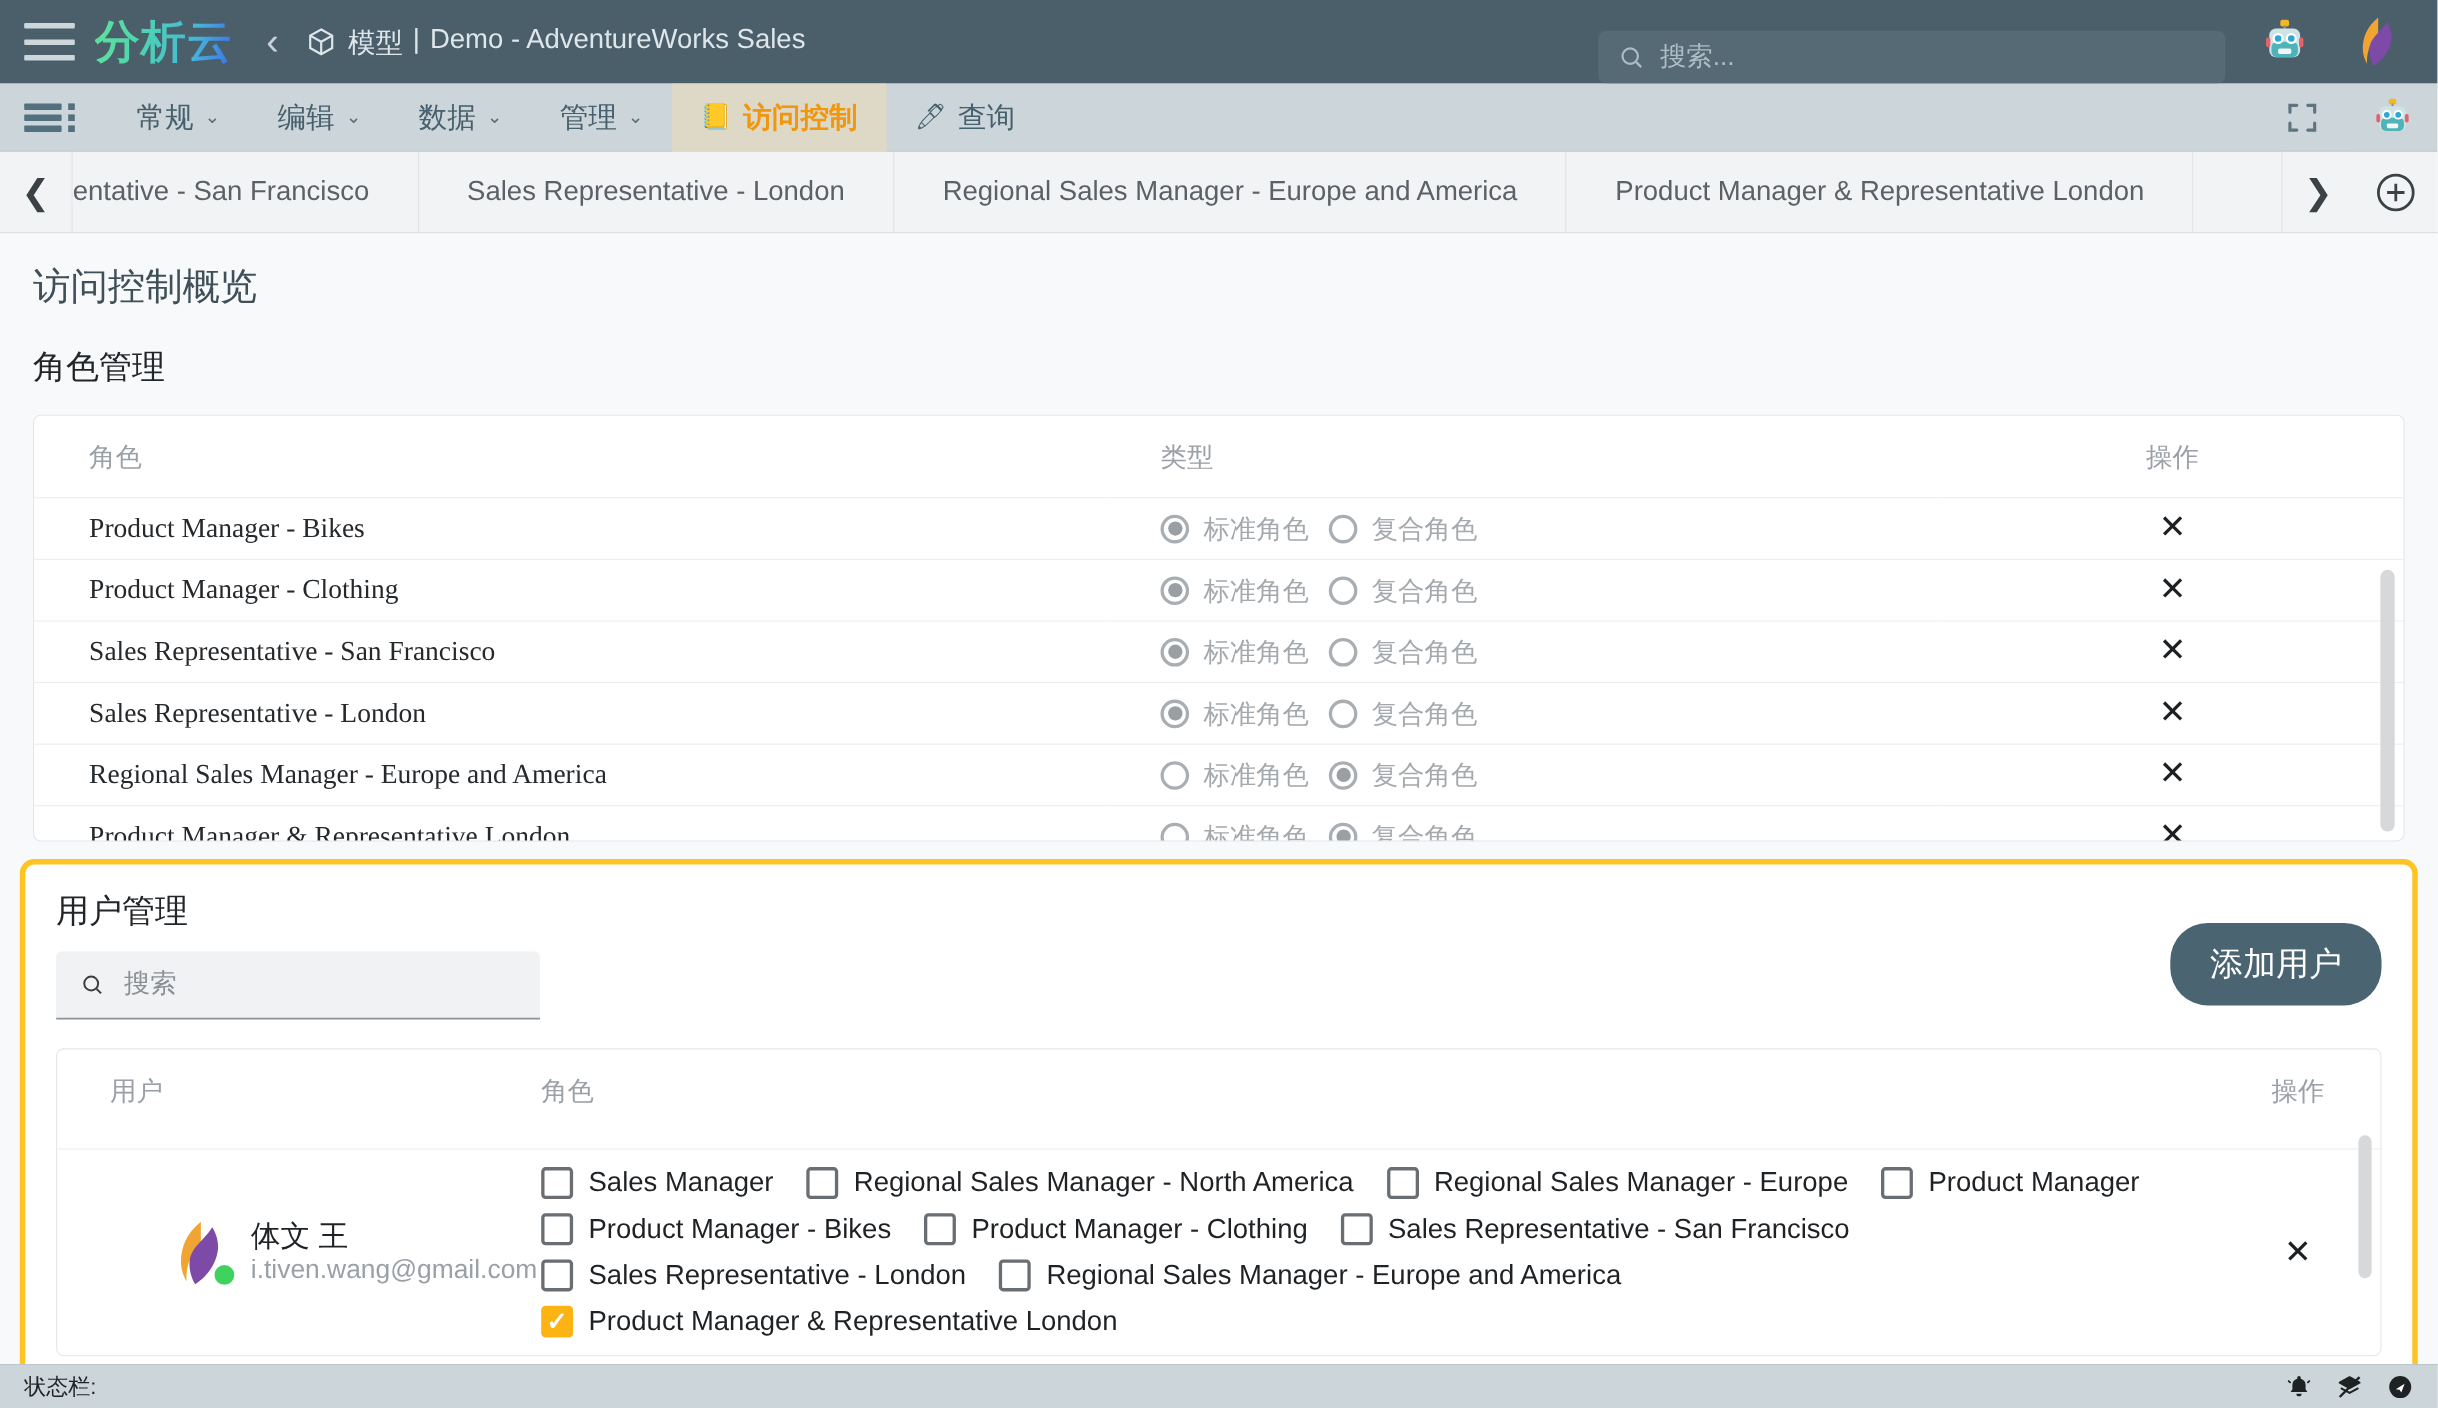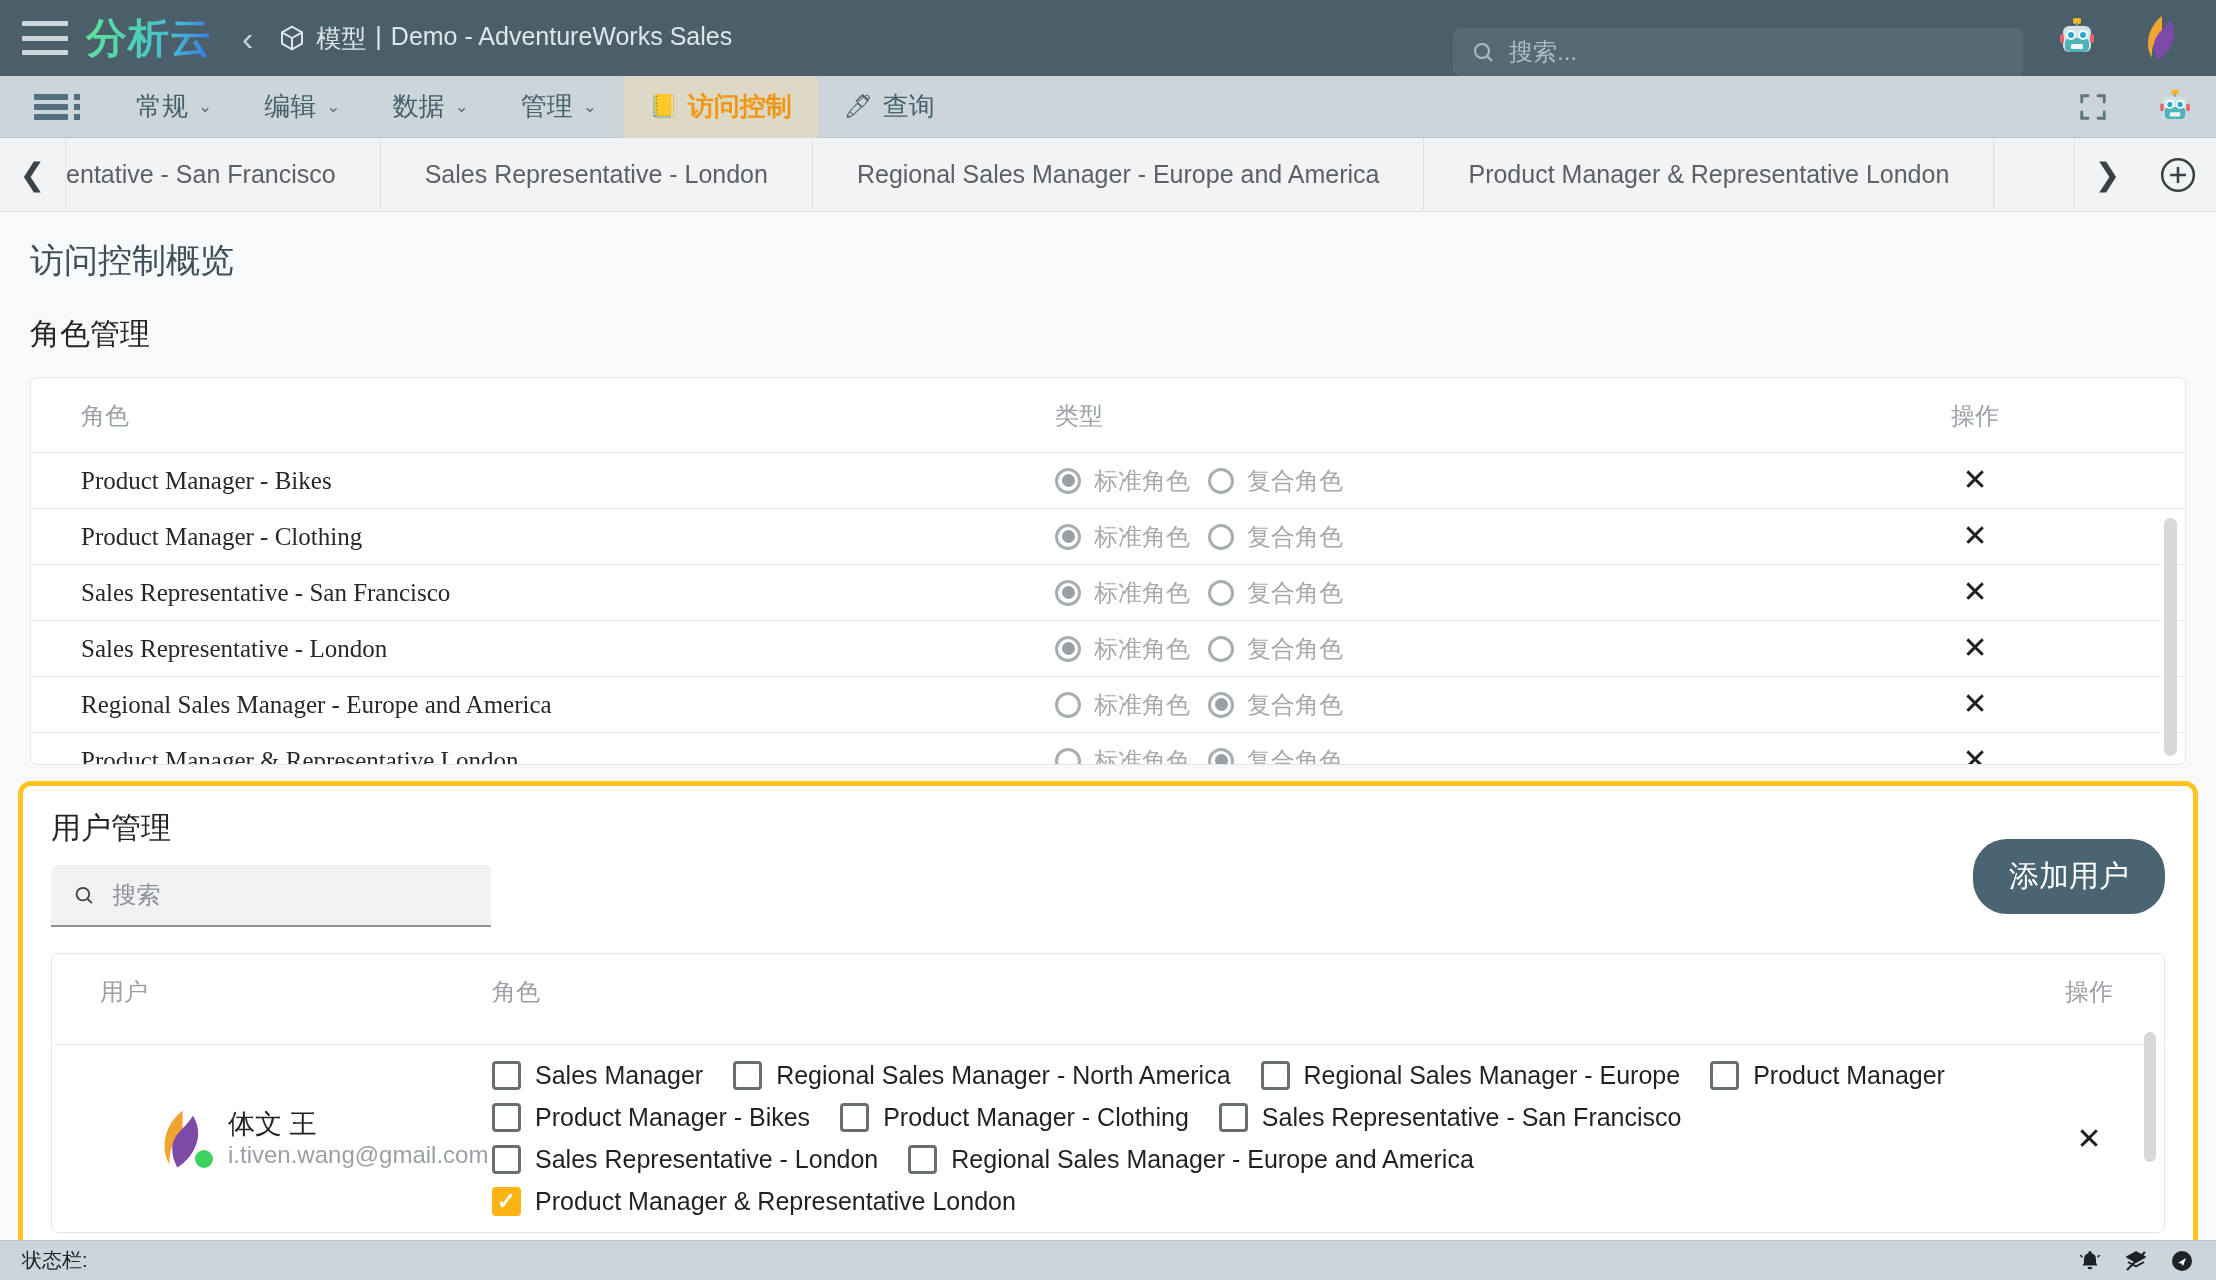--- a/index.html
+++ b/index.html
@@ -33,21 +33,21 @@
     background: transparent; border: 0; outline: 0; color:#d4dde2;
     font-size: 24px; font-family: inherit; width: 100%;
   }
   .search-wrap input::placeholder { color: #aebcc5; }
   .robot-av { position:absolute; left: 2055px; top: 16px; width:44px; height:44px; }
   .leaf-logo { position:absolute; left: 2140px; top: 14px; width: 40px; height: 48px; }
 
   
   .menubar {
     height: 62px; background: #ccd5d9; display:flex; align-items:center;
-    padding-left: 34px; position:relative; border-bottom: 1px solid #bcc6cb;
+    padding-left: 22px; position:relative; border-bottom: 1px solid #bcc6cb;
   }
   .menu-grip { width: 34px; height: 26px; display:flex; flex-direction:column; justify-content:space-between; margin-right: 42px; cursor:pointer;}
   .menu-grip i { display:block; height:6px; background:#52707e; position:relative; border-radius:1px; }
   .menu-grip i::after { content:''; position:absolute; right:-12px; top:0; width:6px; height:6px; background:#52707e; }
   .menu-item {
     font-size: 26px; color:#47606d; padding: 0 26px; height: 62px;
     display:flex; align-items:center; gap:10px; cursor:pointer; white-space:nowrap;
   }
   .menu-item .caret { font-size: 17px; opacity:.85; }
   .menu-item.active { background: #ded9c6; color:#f0960f; font-weight: 600; }

